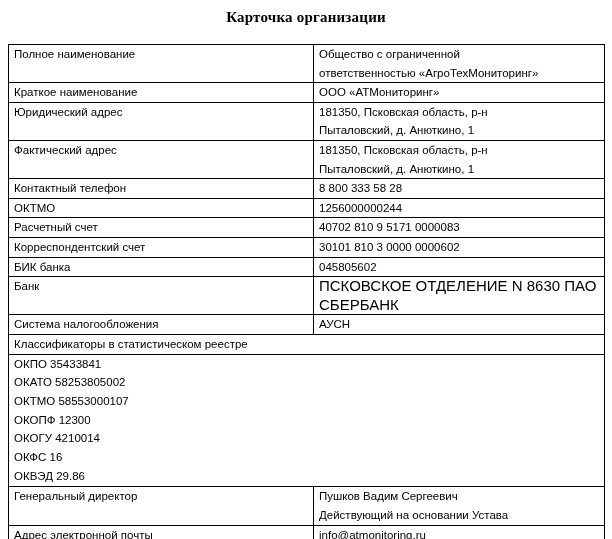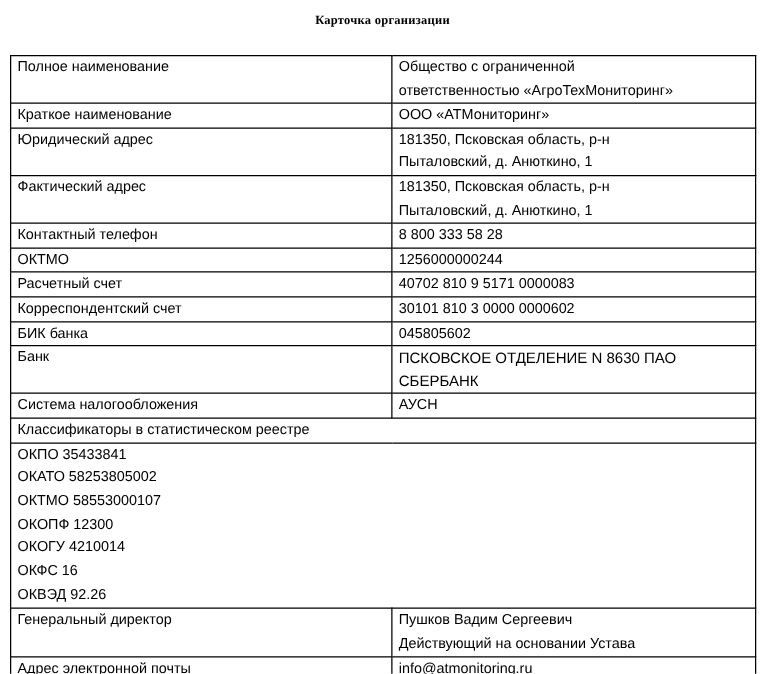--- a/index.html
+++ b/index.html
@@ -15,21 +15,21 @@
     color: #000000;
   }
   .page {
     position: relative;
     width: 612px;
     height: 539px;
     box-sizing: border-box;
   }
   .doc-title {
     font-family: "Liberation Serif", serif;
-    font-size: 10px;
+    font-size: 15px;
     font-weight: bold;
     text-align: center;
     letter-spacing: 0.2px;
     padding-top: 9px;
     padding-bottom: 0;
     line-height: 16px;
   }
   .card-table {
     position: absolute;
     left: 8px;
@@ -54,21 +54,21 @@
   
   td.label-cell {
     font-size: 11.5px;
   }
   
   td.value-cell {
     font-size: 11.5px;
   }
   
   td.value-cell.compact {
-    font-size: 12px;
+    font-size: 15px;
     line-height: 18.6px;
     margin-left: 26px;
   }
   
   td.section-cell {
     font-size: 11.5px;
   }
   
   td.codes-cell {
     font-size: 11.5px;
@@ -134,21 +134,21 @@
           <td class="value-cell compact">ПСКОВСКОЕ ОТДЕЛЕНИЕ N 8630 ПАО СБЕРБАНК</td>
         </tr>
         <tr>
           <td class="label-cell">Система налогообложения</td>
           <td class="value-cell">АУСН</td>
         </tr>
         <tr>
           <td colspan="2" class="section-cell">Классификаторы в статистическом реестре</td>
         </tr>
         <tr>
-          <td colspan="2" class="codes-cell"><span class="code-line">ОКПО 35433841</span><span class="code-line">ОКАТО 58253805002</span><span class="code-line">ОКТМО 58553000107</span><span class="code-line">ОКОПФ 12300</span><span class="code-line">ОКОГУ 4210014</span><span class="code-line">ОКФС 16</span><span class="code-line">ОКВЭД 92.26</span></td>
+          <td colspan="2" class="codes-cell"><span class="code-line">ОКПО 35433841</span><span class="code-line">ОКАТО 58253805002</span><span class="code-line">ОКТМО 58553000107</span><span class="code-line">ОКОПФ 12300</span><span class="code-line">ОКОГУ 4210014</span><span class="code-line">ОКФС 16</span><span class="code-line">ОКВЭД 29.86</span></td>
         </tr>
         <tr>
           <td class="label-cell">Генеральный директор</td>
           <td class="value-cell">Пушков Вадим Сергеевич
 Действующий на основании Устава</td>
         </tr>
         <tr>
           <td class="label-cell">Адрес электронной почты</td>
           <td class="value-cell">info@atmonitoring.ru</td>
         </tr>

